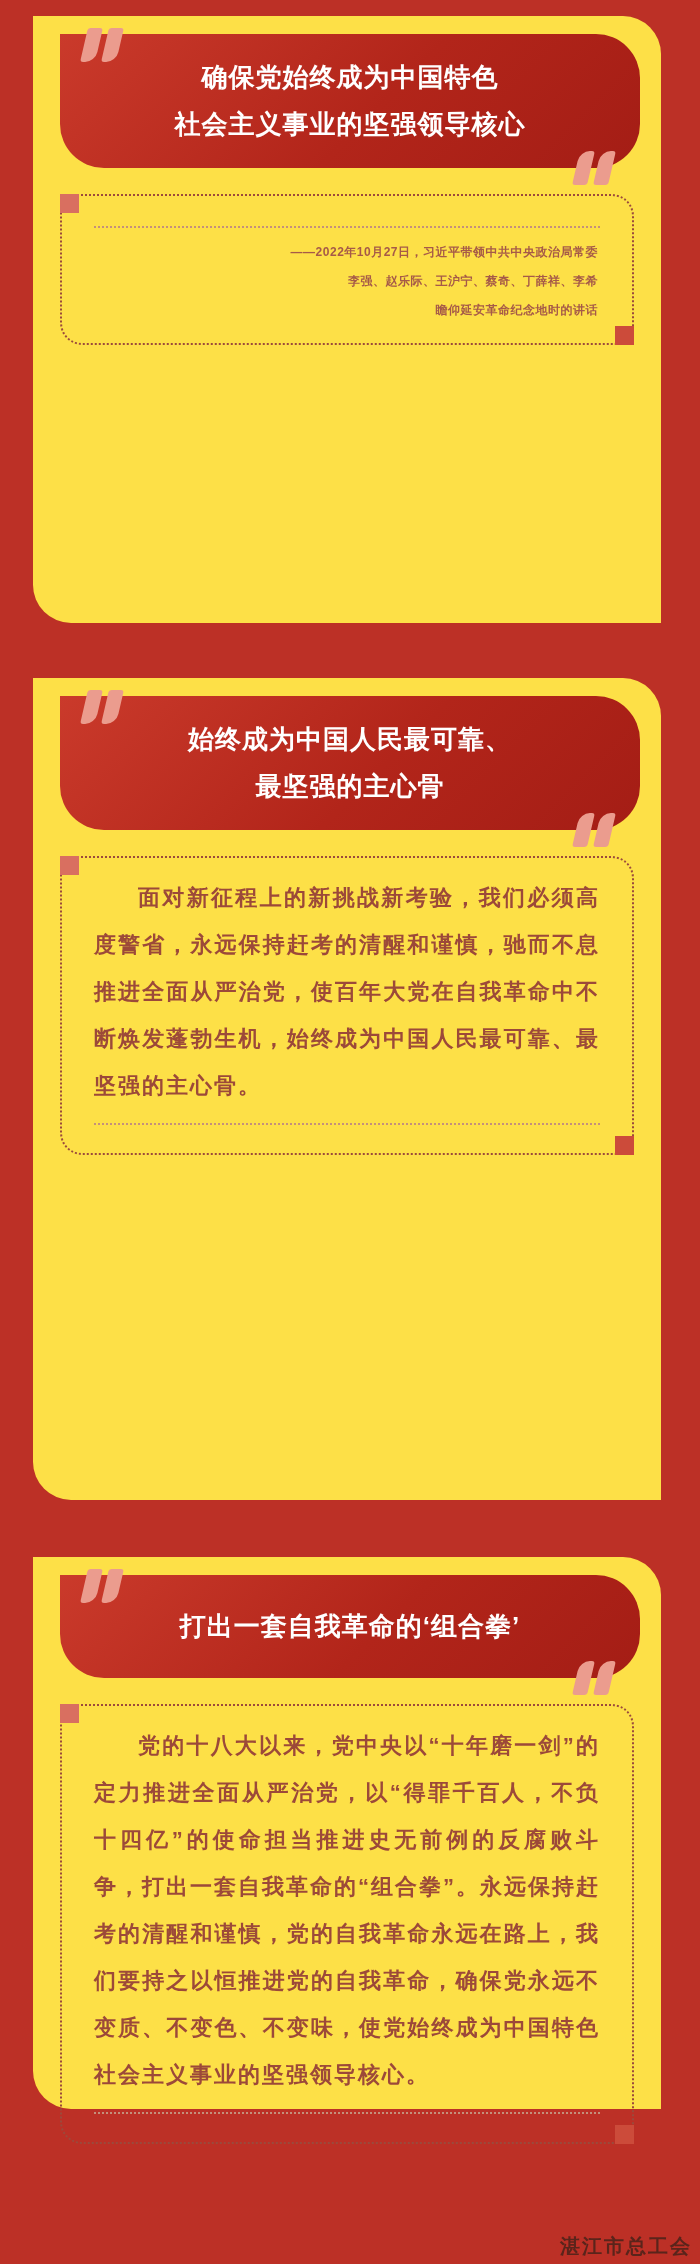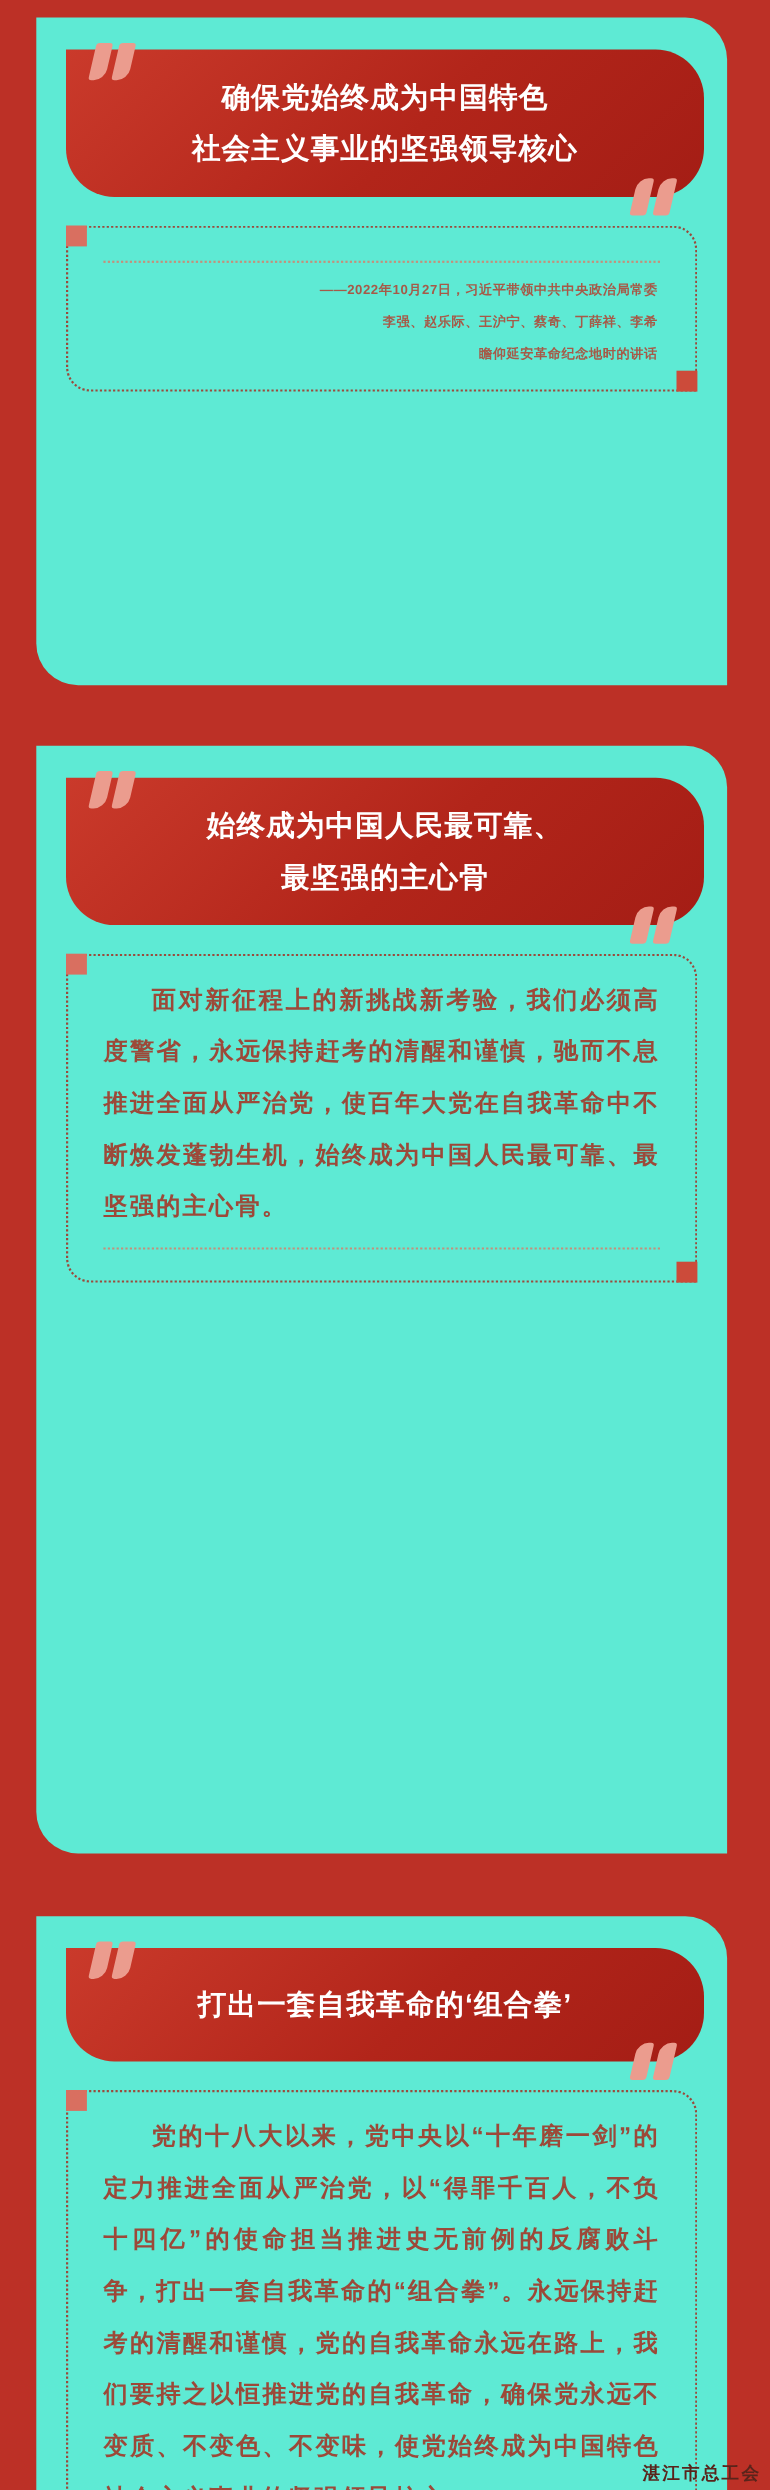--- a/index.html
+++ b/index.html
@@ -5,28 +5,28 @@
   html,body{margin:0;padding:0;}
   body{
     width:700px;height:2264px;position:relative;overflow:hidden;
     background:#bc3026;
     font-family:"Liberation Sans","DejaVu Sans",sans-serif;
   }
   .panel{
     position:relative;
     margin-left:33px;
     width:628px;
-    background:#5eead4;
+    background:#fde047;
     border-radius:0 38px 0 38px;
     box-sizing:border-box;
-    padding-top:29px;
+    padding-top:18px;
   }
   #panel-1{margin-top:16px;height:607px;}
-  #panel-2{margin-top:55px;height:1007px;}
-  #panel-3{margin-top:57px;height:666px;}
+  #panel-2{margin-top:55px;height:822px;}
+  #panel-3{margin-top:57px;height:552px;}
   .banner{
     position:relative;
     margin-left:27px;
     width:580px;
     box-sizing:border-box;
     background:linear-gradient(135deg,#ca3a2b 0%,#b2251a 55%,#a41d15 100%);
     border-radius:0 44px 44px 44px;
     padding:20px 30px;
   }
   #panel-3 .banner{padding-top:28px;padding-bottom:28px;}
@@ -81,21 +81,21 @@
     white-space:pre-line;
     padding-right:2px;
   }
   .sq{position:absolute;width:19px;height:19px;}
   .sq.tl{top:-2px;left:-2px;background:#d96f60;}
   .sq.br{bottom:-2px;right:-2px;background:#cc4b3a;}
   .watermark{
     position:absolute;
     right:8px;bottom:4px;
     color:#5a241b;
-    font-size:16px;
+    font-size:20px;
     letter-spacing:2px;
     font-weight:700;
   }
 </style>
 </head>
 <body>
 
 <section class="panel" id="panel-1">
   <div class="banner">
     <span class="quote open">

